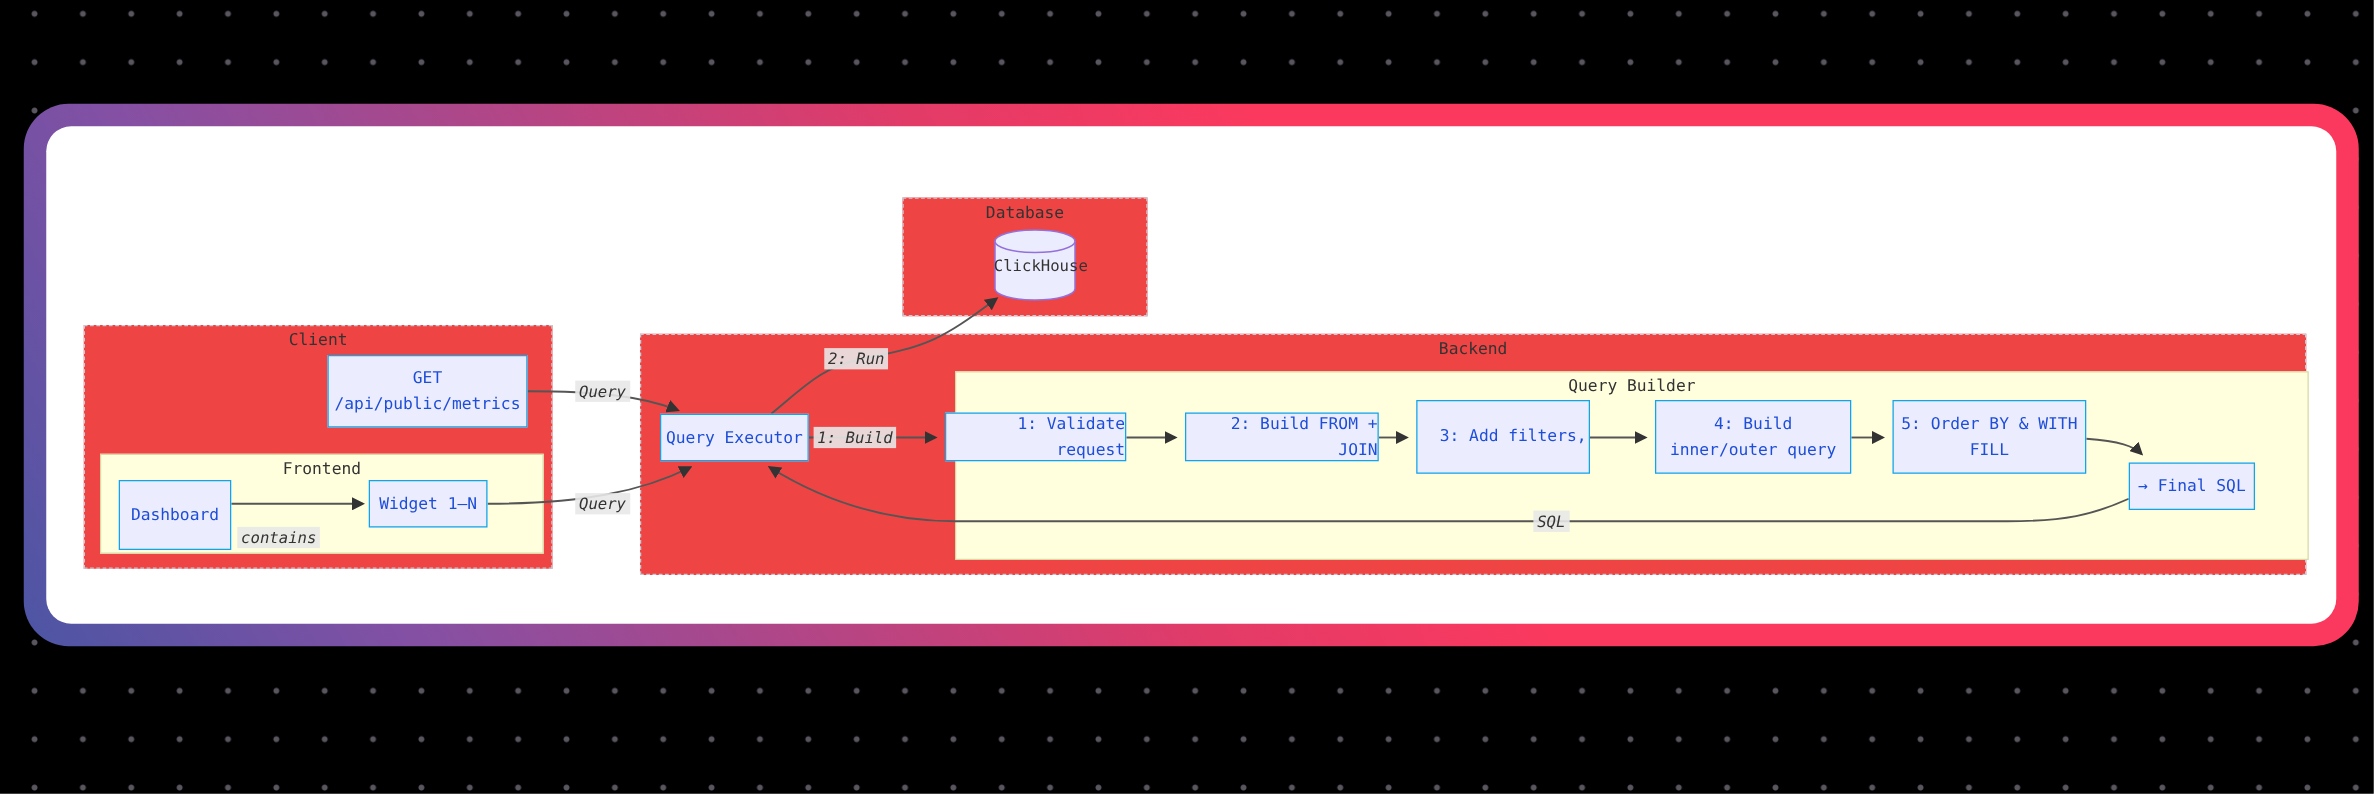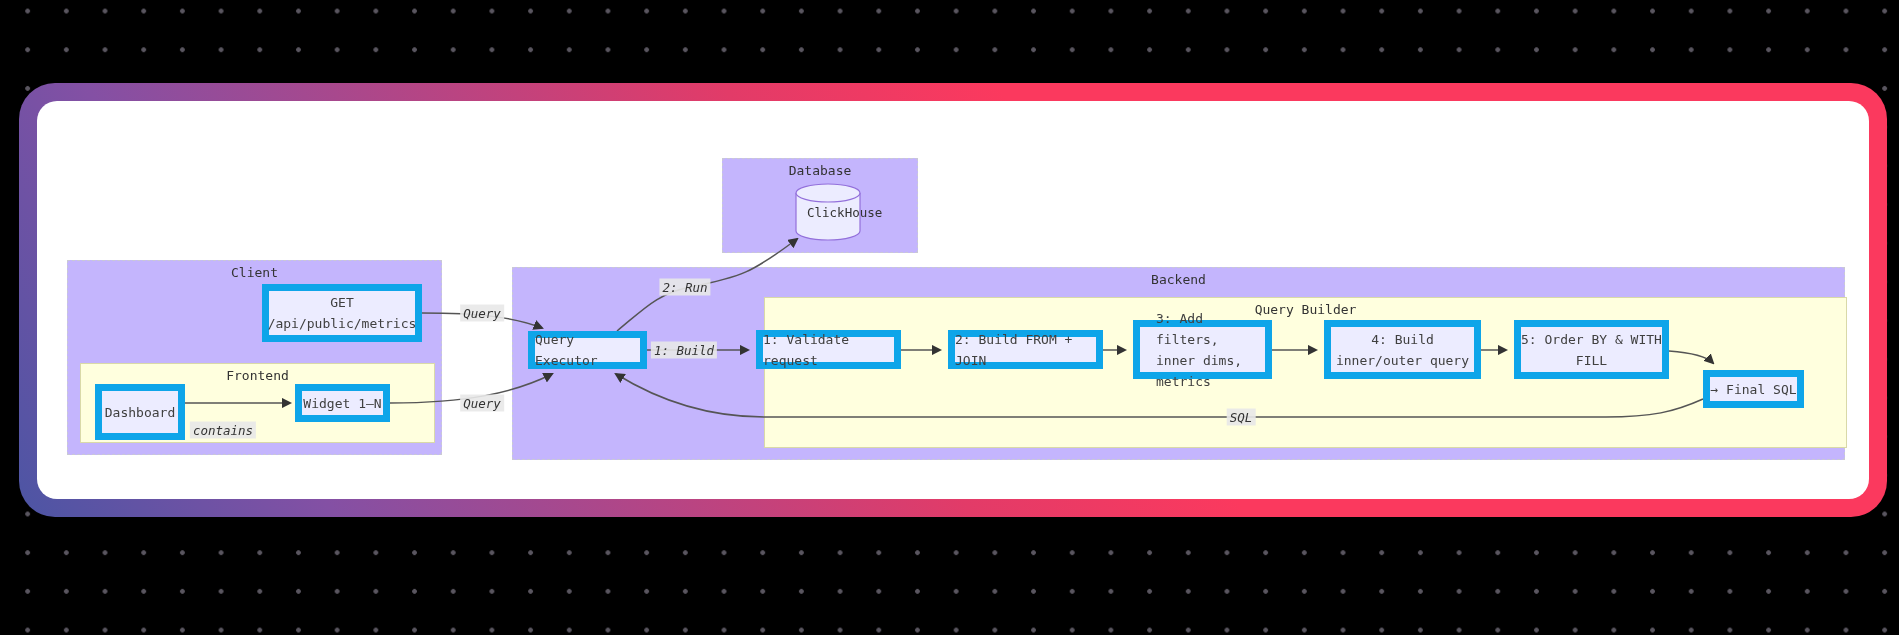--- a/index.html
+++ b/index.html
@@ -14,35 +14,35 @@
   }
   .card{
     position:absolute;left:19px;top:83px;width:1868px;height:434px;
     border-radius:36px;box-sizing:border-box;padding:18px;
     background:linear-gradient(60deg,#4c55a4 0%, #8450a4 15%, #e23b68 45%, #fb395e 58%, #fb395e 100%);
   }
   .card-inner{
     width:100%;height:100%;background:#ffffff;border-radius:20px;
   }
   .cluster{position:absolute;box-sizing:border-box;}
-  .cluster.gray{background:#c4b5fd;border:1px dashed #c9c9d4;}
+  .cluster.gray{background:#ef4444;border:1px dashed #c9c9d4;}
   .cluster.yellow{background:#ffffde;border:1px solid #d9d9a8;}
   .cluster-label{
     position:absolute;top:5px;left:0;width:100%;text-align:center;
     font-size:13px;line-height:14px;color:#333;
   }
   .node{
-    position:absolute;box-sizing:border-box;background:#ececff;border:7px solid #0ea5e9;
+    position:absolute;box-sizing:border-box;background:#ececff;border:1px solid #0ea5e9;
     display:flex;flex-direction:column;align-items:center;justify-content:center;
-    font-size:13px;line-height:21px;text-align:left;color:#404040;
+    font-size:13px;line-height:21px;text-align:right;color:#1d4ed8;
   }
   .cyl{position:absolute;}
   .cyl .cyl-label{
     position:absolute;left:0;top:22px;width:100%;text-align:center;
-    font-size:12.5px;color:#333;padding-left:12px;
+    font-size:12.5px;color:#333;
   }
   .edge-label{
     position:absolute;transform:translate(-50%,-50%);
     background:rgba(232,232,232,0.9);padding:1px 3px;
     font-size:12.5px;line-height:15px;color:#333;white-space:nowrap;font-style:italic;
   }
   svg.edges{position:absolute;left:0;top:0;pointer-events:none;}
   svg.edges path.edge{fill:none;stroke:#555;stroke-width:1.5px;}
 </style>
 </head>
@@ -101,21 +101,20 @@
   <div>Query Executor</div>
 </div>
 <div class="node" style="left:756px;top:330px;width:145px;height:39px;">
   <div>1: Validate request</div>
 </div>
 <div class="node" style="left:948px;top:330px;width:155px;height:39px;">
   <div>2: Build FROM + JOIN</div>
 </div>
 <div class="node" style="left:1133px;top:320px;width:139px;height:59px;padding-left:16px;">
   <div>3: Add filters,</div>
-  <div>inner dims, metrics</div>
 </div>
 <div class="node" style="left:1324px;top:320px;width:157px;height:59px;">
   <div>4: Build</div>
   <div>inner/outer query</div>
 </div>
 <div class="node" style="left:1514px;top:320px;width:155px;height:59px;">
   <div>5: Order BY &amp; WITH</div>
   <div>FILL</div>
 </div>
 <div class="node" style="left:1703px;top:370px;width:101px;height:38px;">

